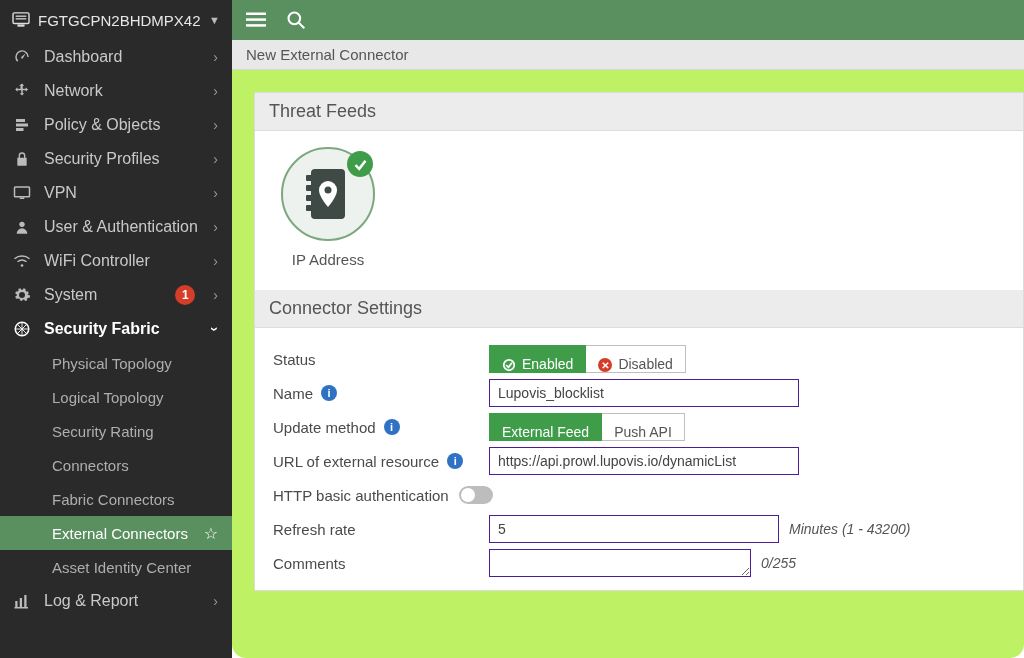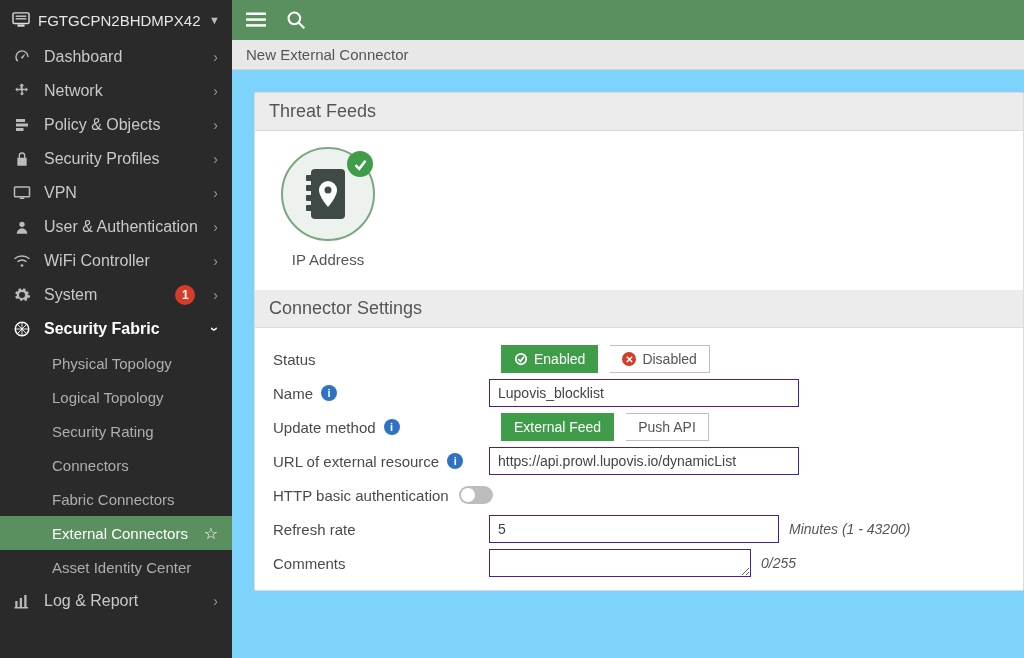--- a/index.html
+++ b/index.html
@@ -17,21 +17,21 @@
   .sb-item .chev { font-size: 14px; color: #999; }
   .sb-item.expanded { color: #fff; font-weight: 600; }
   .sb-item.expanded .chev { transform: rotate(90deg); display:inline-block; color:#fff;}
   .badge { background:#d43d28; color:#fff; border-radius: 50%; width:20px; height:20px; font-size:12px; display:flex; align-items:center; justify-content:center; margin-right:6px; font-weight:600;}
   .sb-sub { height: 34px; display: flex; align-items: center; padding: 0 14px 0 36px; cursor: pointer; color: #aeaeae; font-size: 15px; }
   .sb-sub.active { background: #5a8f5f; color: #fff; }
   .sb-sub .star { margin-left: auto; font-size: 16px; color: #fff; }
   .sb-sub .lbl { flex:1;margin-left:16px; }
 
   
-  .main { flex: 1; display: flex; flex-direction: column; background: #7dd3fc; min-width: 0; }
+  .main { flex: 1; display: flex; flex-direction: column; background: #bef264; min-width: 0; border-radius: 14px; }
   .topbar { height: 40px; background: #5a8f5f; display: flex; align-items: center; padding: 0 14px; gap: 20px; color: #fff; }
   .topbar .ticon { cursor: pointer; }
   .breadcrumb { height: 30px; background: #e8e8e8; border-bottom: 1px solid #d6d6d6; display: flex; align-items: center; padding: 0 14px; font-size: 15px; color: #555; }
 
   .scroll { flex: 1; overflow: auto; padding: 22px 0 0 22px; }
   .panel { border: 1px solid #dcdcdc; border-radius: 2px; max-width: 780px; }
 
   .section-hdr { background: #ececec; border-bottom: 1px solid #dcdcdc; padding: 8px 14px; font-size: 18px; color: #555; }
   .section-body { padding: 16px 18px 22px 18px; background: #fff; }
   .section-body.tight { padding: 14px 18px 10px 18px; }
@@ -42,21 +42,21 @@
   .tile-check { position:absolute; top:2px; right:0px; width:26px; height:26px; border-radius:50%; background:#3f9d4a; display:flex; align-items:center; justify-content:center; }
   .tile-label { font-size: 15px; color: #555; }
 
   
   .frow { display: flex; align-items: center; height: 34px; }
   .flabel { width: 216px; font-size: 15px; color: #4a4a4a; display:flex; align-items:center; gap:8px; }
   .flabel .info { width:16px; height:16px; border-radius:50%; background:#2f72c4; color:#fff; font-size:11px; font-weight:700; display:inline-flex; align-items:center; justify-content:center; cursor:pointer; }
   .fctrl { display:flex; align-items:center; gap:10px; }
 
   .seg { display:flex; }
-  .seg button { height:28px; padding:0 12px; font-size:14px; border:1px solid #bfbfbf; background:#fff; color:#555; cursor:pointer; display:flex; align-items:center; gap:6px;margin-left:12px; }
+  .seg button { height:28px; padding:0 12px; font-size:14px; border:1px solid #bfbfbf; background:#fff; color:#555; cursor:pointer; display:flex; align-items:flex-end; gap:6px; }
   .seg button.on { background:#3f9d4a; color:#fff; border-color:#3f9d4a; }
   .seg button + button { border-left:none; }
   .seg .x-ic { width:14px; height:14px; border-radius:50%; background:#d43d28; color:#fff; font-size:10px; display:inline-flex; align-items:center; justify-content:center; font-weight:700; }
 
   input[type=text], input[type=number], textarea { border:1px solid #4c1d95; height:28px; padding:0 8px; font-size:14px; color:#444; font-family:inherit; }
   textarea { height:28px; resize: both; padding-top:4px; }
   .w310 { width:310px; }
   .spin { width:290px; }
 
   .toggle { width:34px; height:18px; border-radius:10px; background:#bdbdbd; position:relative; cursor:pointer; }

